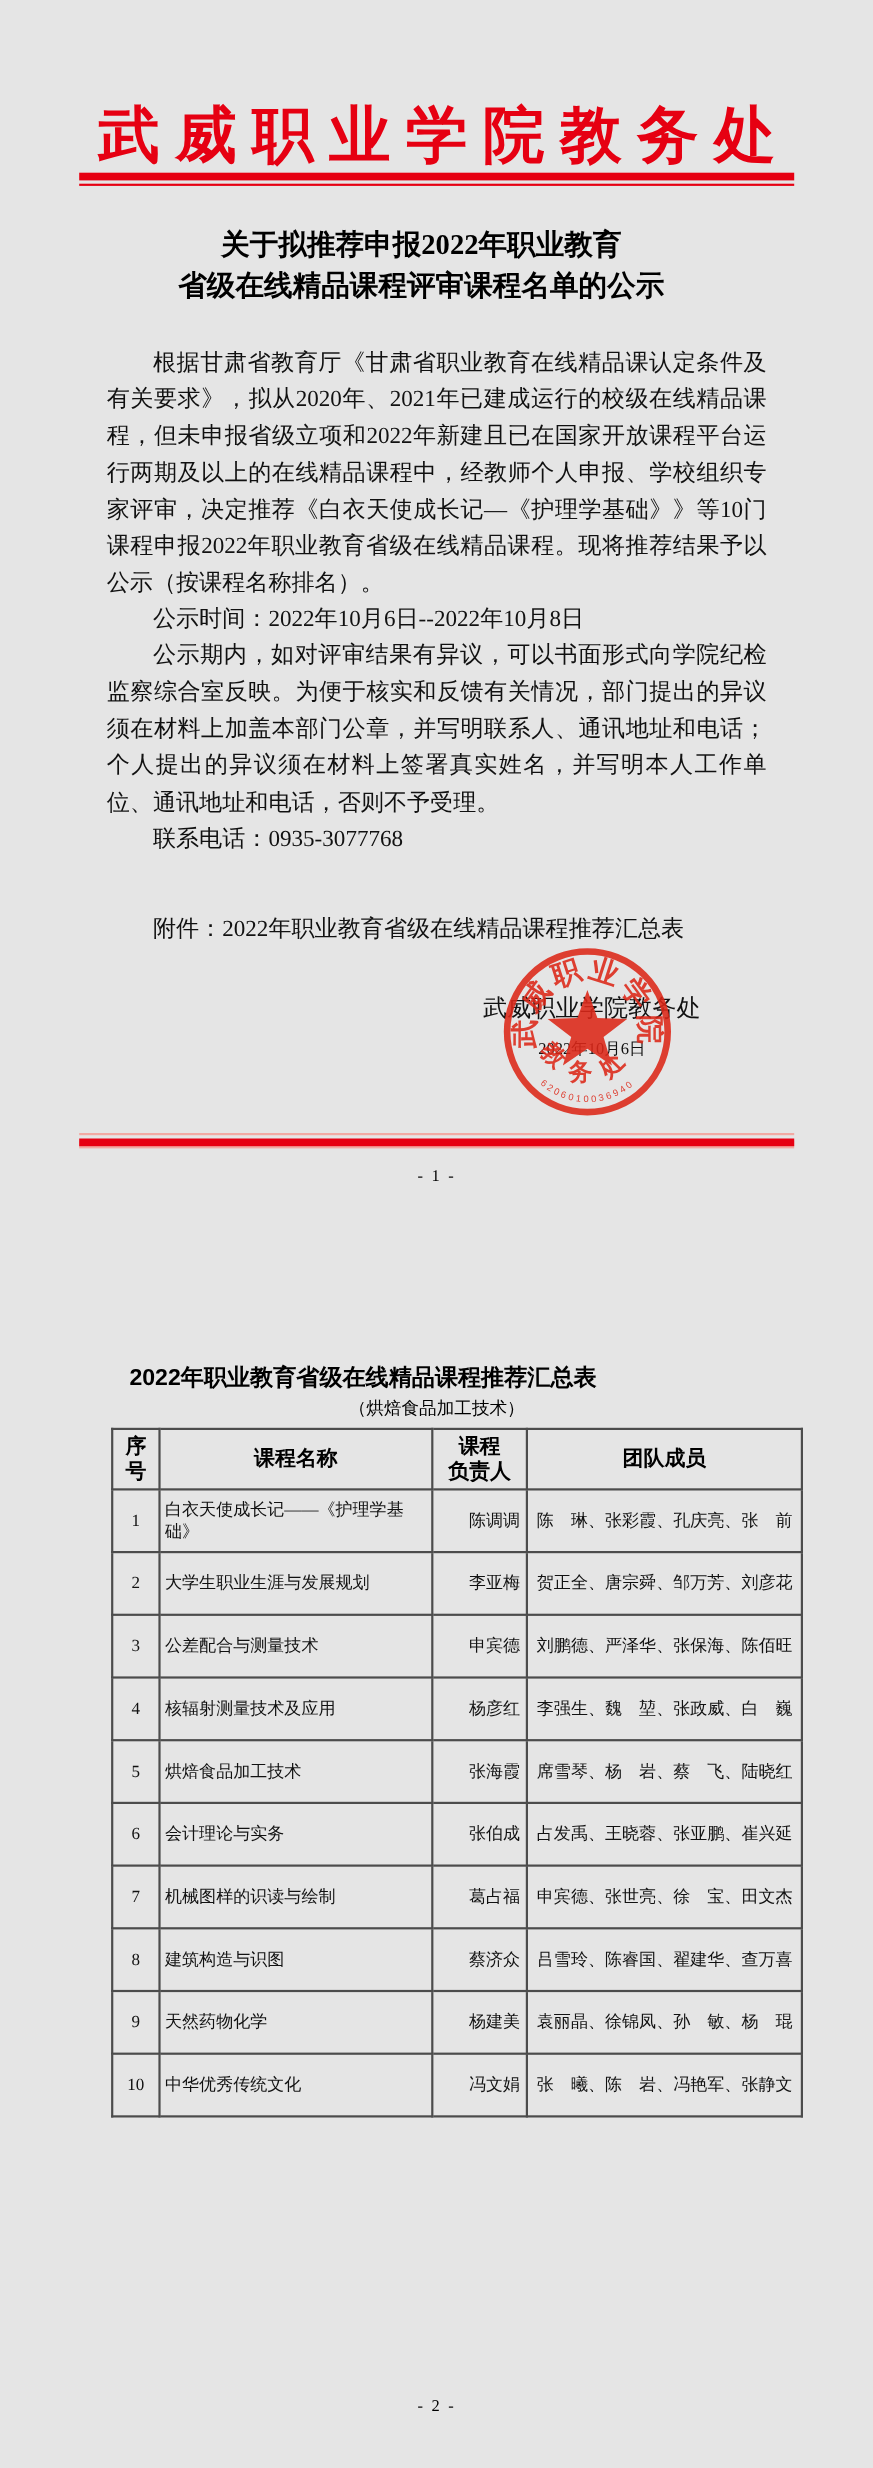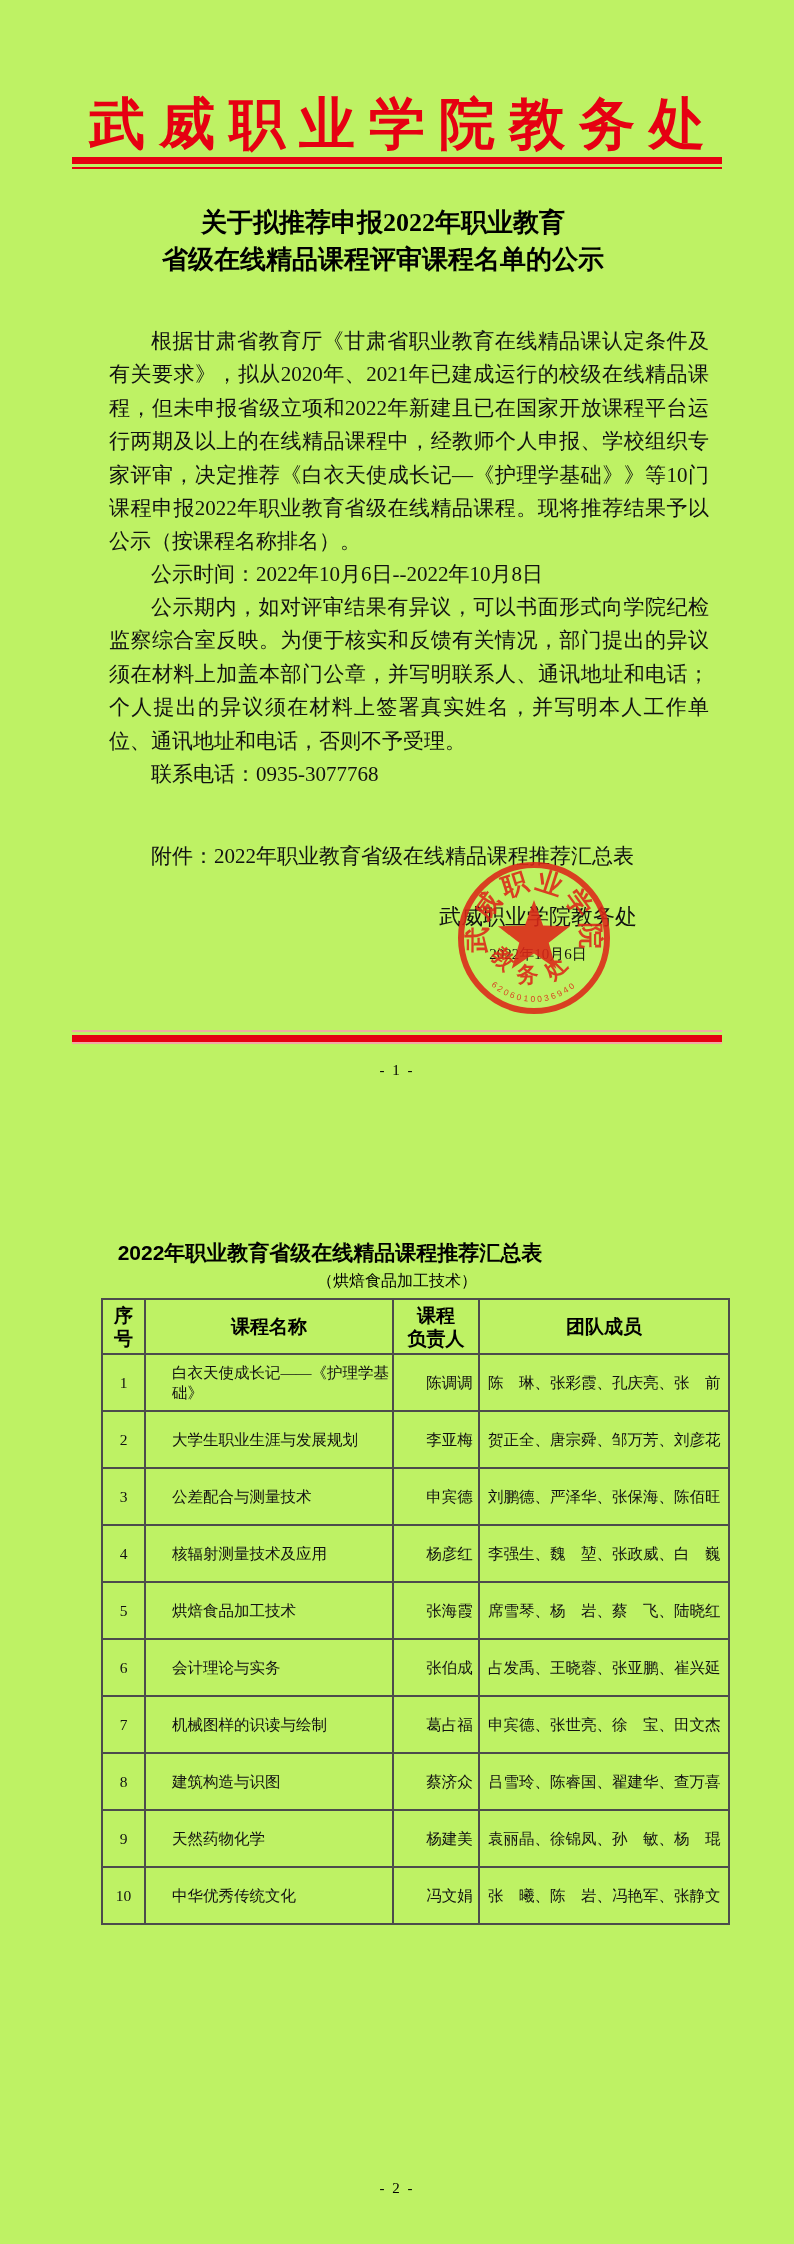--- a/index.html
+++ b/index.html
@@ -1,19 +1,19 @@
 <!DOCTYPE html>
 <html><head>
 <meta charset="utf-8">
 <style>
   html,body{margin:0;padding:0;background:#ffffff;}
   .page{
     position:relative;
     width:794px;height:2244px;
-    background:#bef264;
+    background:#e5e5e5;
     overflow:hidden;
     font-family:"Liberation Serif","DejaVu Serif",serif;
     color:#111;
   }
   
   .masthead{
     position:absolute;top:92px;left:0;width:794px;
     text-align:center;
     font-size:56px;line-height:64px;font-weight:bold;
     color:#e60012;
@@ -22,21 +22,21 @@
   }
   .rule{position:absolute;left:72px;width:650px;background:#e60012;}
   .rule-thick{top:157px;height:7px;}
   .rule-thin{top:167px;height:2px;}
   .doc-title{
     position:absolute;top:204px;left:0;width:766px;
     text-align:center;font-weight:bold;
     font-size:26px;line-height:37px;color:#000;
   }
   .bodyblock p{
-    position:absolute;left:97px;width:600px;margin:12px;
+    position:absolute;left:97px;width:600px;margin:0;
     font-size:21px;line-height:33.4px;
     text-align:justify;text-indent:2em;
     color:#111;
   }
   #p1{top:313px;} #p2{top:546px;} #p3{top:579px;} #p4{top:746px;}
   #attachment{top:828px;text-indent:2em;}
   .sig-org{
     position:absolute;top:904px;left:436px;width:204px;
     text-align:center;font-size:22px;line-height:26px;color:#111;
   }
@@ -87,21 +87,21 @@
     font-size:19px;font-weight:bold;text-align:center;
     line-height:23px;white-space:pre-line;
     font-family:"Liberation Sans","DejaVu Sans",sans-serif;
     color:#000;padding:0 2px;
   }
   table.summary td{
     height:53px;
     font-size:15.5px;line-height:20px;color:#111;
   }
   td.cell-no{text-align:center;}
-  td.cell-course{text-align:left;padding-left:26px;}
+  td.cell-course{text-align:left;padding-left:4px;}
   td.cell-leader{text-align:center;padding-left:28px;}
   td.cell-team{text-align:left;padding-left:8px;white-space:nowrap;}
 </style>
 </head>
 <body>
 
 <div class="page">
 
   <div class="masthead">武威职业学院教务处</div>
   <div class="rule rule-thick"></div>

